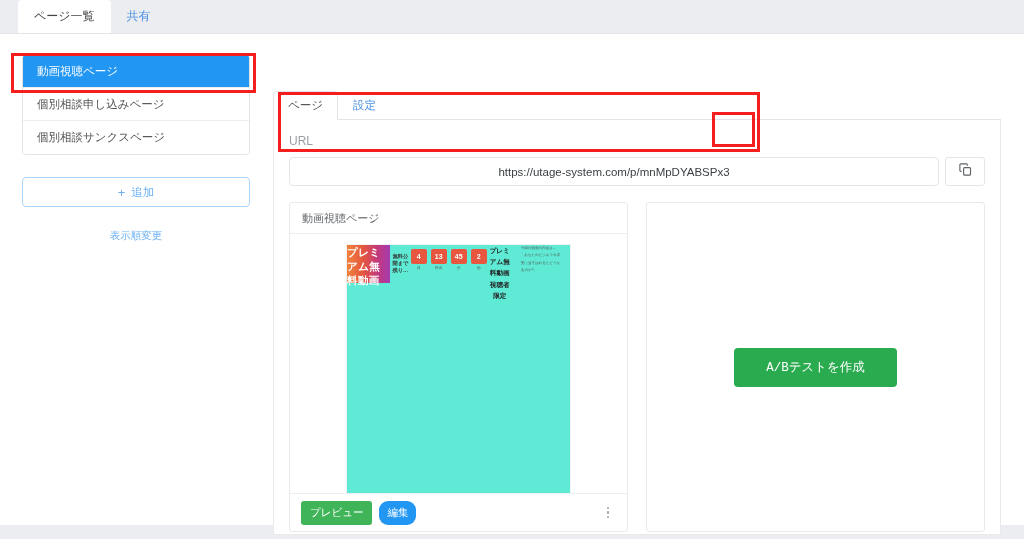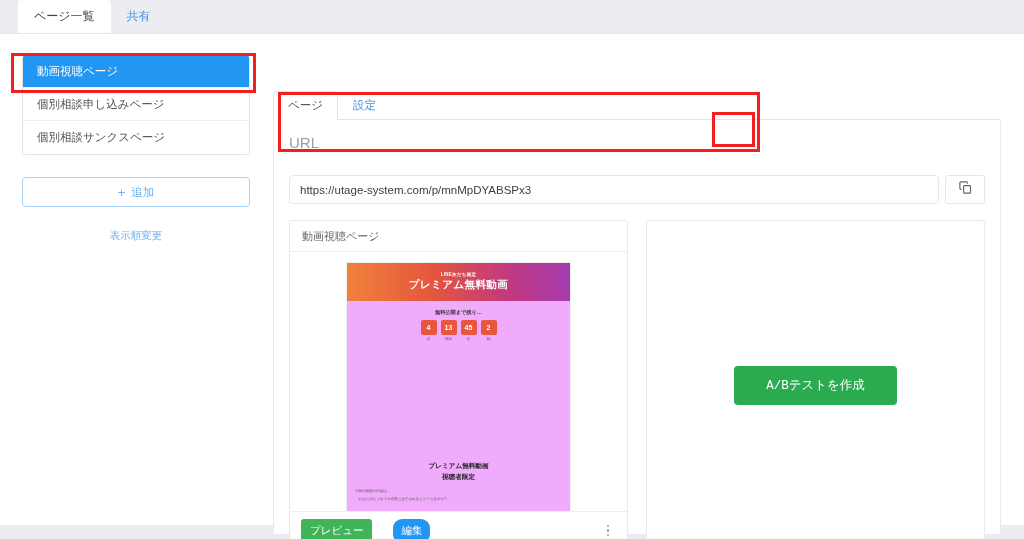--- a/index.html
+++ b/index.html
@@ -132,39 +132,40 @@
   .card-body {
     border: 1px solid #e8eaec;
     border-top: none;
     padding: 14px 15px 18px 15px;
     height: 415px;
     position: relative;
   }
 
   
   .url-label {
-    font-size: 15px;
+    font-size: 12px;
     color: #9b9fa4;
-    margin-bottom: 24px;
+    margin-bottom: 9px;
   }
   .url-row {
     display: flex; align-items: stretch;
     width: 100%;
   }
   .url-input {
     flex: 1;
     height: 29px;
     border: 1px solid #e4e6e9;
     border-radius: 4px;
     background: #fff;
     font-size: 11.5px;
     color: #3c4043;
     padding: 0 10px;
     display: flex; align-items: center;
     font-family: "Liberation Sans", sans-serif;
+    justify-content: center;
   }
   .copy-btn {
     width: 40px; height: 29px;
     margin-left: 6px;
     border: 1px solid #e4e6e9;
     border-radius: 3px;
     background: #fff;
     display: flex; align-items: center; justify-content: center;
     cursor: pointer;
   }
@@ -195,21 +196,21 @@
     flex: 1;
     display: flex; align-items: flex-start; justify-content: center;
     padding-top: 10px;
     overflow: hidden;
   }
   .col-footer {
     height: 38px;
     border-top: 1px solid #eceef0;
     display: flex; align-items: center;
     padding: 0 11px;
-    gap: 21px;
+    gap: 7px;
   }
   .btn-preview {
     background: #40b458;
     color: #fff;
     font-size: 10.5px;
     padding: 5px 9px;
     border-radius: 3px;
     border: none;
     cursor: pointer;
     font-family: "Liberation Sans", sans-serif;
@@ -232,24 +233,24 @@
     cursor: pointer;
   }
   .kebab i {
     width: 2.5px; height: 2.5px; border-radius: 50%;
     background: #9aa0a6; display: block;
   }
 
   
   .thumb {
     width: 225px;
-    background: #f0abfc;
+    background: #5eead4;
     border: 1px solid #f0f1f2;
     height: 250px;
-    display: flex; flex-direction: column;
+    display: flex; 
     overflow: hidden;
   }
   .thumb-banner {
     height: 38px;
     background: linear-gradient(90deg, #f2813b 0%, #e4563f 38%, #c2397e 72%, #a43bb0 100%);
     color: #fff;
     display: flex; flex-direction: column;
     align-items: center; justify-content: center;
     gap: 1px;
   }

